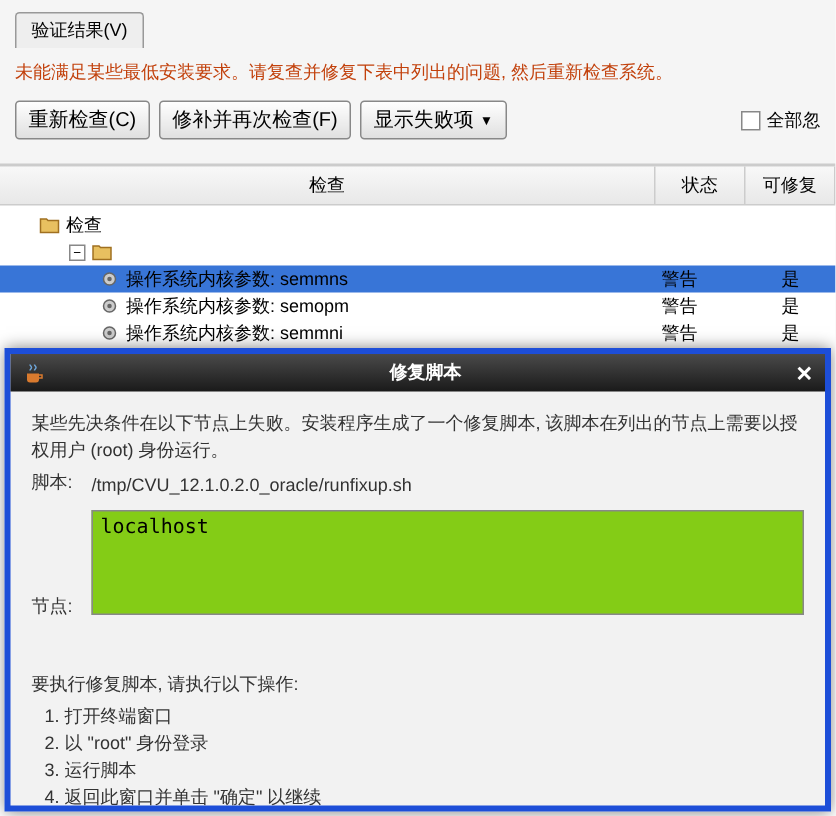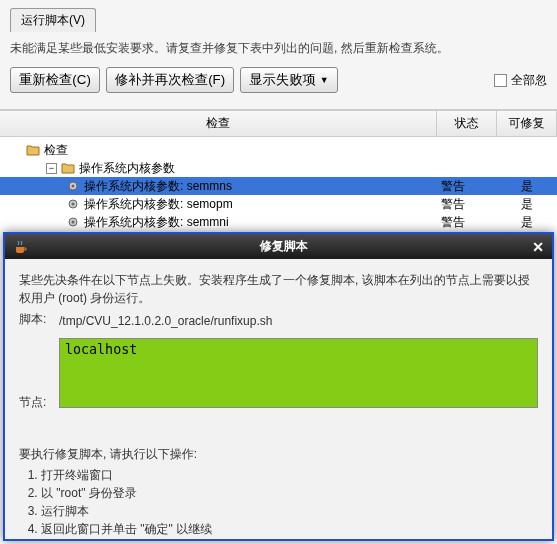--- a/index.html
+++ b/index.html
@@ -1,20 +1,20 @@
 <!DOCTYPE html>
 <html><head>
 <meta charset="utf-8">
 <style>
 * { box-sizing: border-box; margin: 0; padding: 0; }
 body { font-family: "Microsoft YaHei", sans-serif; font-size: 12px; background: #fff; width: 557px; height: 544px; overflow: hidden; position: relative; }
 .main-panel { padding: 8px 10px; background: #f5f5f5; border-bottom: 1px solid #ccc; }
 .tab-header { margin-bottom: 8px; }
 .tab-btn { display: inline-block; padding: 3px 10px; border: 1px solid #999; border-bottom: none; background: #eee; border-radius: 3px 3px 0 0; }
-.instr { margin: 6px 0 10px 0; color: #404040; }
+.instr { margin: 6px 0 10px 0; color: #c2410c; }
 .toolbar { display: flex; gap: 6px; align-items: center; margin-bottom: 8px; }
 .btn { padding: 3px 8px; border: 1px solid #888; background: linear-gradient(#fefefe,#e0e0e0); border-radius: 3px; cursor: pointer; }
 .dropdown { display: flex; align-items: center; gap: 4px; }
 .chev { font-size: 9px; }
 .spacer { flex: 1; }
 .chk-wrap { display: flex; align-items: center; gap: 4px; }
 .chk { width: 13px; height: 13px; border: 1px solid #888; background: #fff; }
 .table-area { background: #fff; }
 .thead { display: flex; background: linear-gradient(#f8f8f8,#e8e8e8); border-top: 1px solid #ccc; border-bottom: 1px solid #ccc; }
 .th { padding: 4px 6px; border-right: 1px solid #ccc; text-align: center; }
@@ -26,42 +26,42 @@
 .row.selected { background: #3875d7; color: #000000; justify-content: space-between; }
 .indent1 { width: 20px; }
 .indent2 { width: 40px; }
 .indent3 { width: 60px; }
 .toggle { width: 11px; height: 11px; border: 1px solid #888; display: inline-flex; align-items: center; justify-content: center; font-size: 9px; line-height: 1; margin-right: 4px; background: #fff; color: #000; }
 .folder-icon, .gear-icon { width: 14px; height: 12px; display: inline-block; margin-right: 4px; }
 .folder-icon svg, .gear-icon svg { width: 100%; height: 100%; }
 .label { flex: 1; }
 .col2 { width: 60px; text-align: left; padding-left: 4px; }
 .col3 { width: 60px; text-align: center; }
-.dialog { position: absolute; top: 232px; left: 3px; right: 3px; bottom: 3px; background: #f2f2f2; border: 2px solid #1d4ed8; box-shadow: 0 0 10px rgba(0,0,0,0.5); }
+.dialog { position: absolute; top: 232px; left: 3px; right: 3px; bottom: 3px; background: #f2f2f2; border: 4px solid #1d4ed8; box-shadow: 0 0 10px rgba(0,0,0,0.5); }
 .dlg-title { background: linear-gradient(#4a4a4a,#1a1a1a); color: #fff; padding: 4px 8px; display: flex; align-items: center; font-weight: bold; }
 .coffee { width: 16px; height: 16px; margin-right: 6px; }
 .dlg-title-text { flex: 1; text-align: center; }
 .close-x { cursor: pointer; font-size: 14px; }
 .dlg-body { padding: 12px 14px; color: #333; }
 .dlg-msg { margin-bottom: 0; line-height: 1.5; }
 .field-row { display: flex; align-items: flex-end; margin-bottom: 10px; }
 .field-label { width: 40px; padding-top: 4px; }
 .field-val { flex: 1; }
 .txtbox { width: 100%; height: 70px; border: 1px solid #888; background: #84cc16; padding: 3px 5px; resize: none; }
 .instructions { margin-top: 35px; }
 .instructions .hdr { margin-bottom: 4px; }
 .instructions ol { margin-left: 22px; }
 .instructions li { margin: 1px 0; }
 </style>
 </head>
 <body>
 
 <div class="main-panel">
   <div class="tab-header">
-    <span class="tab-btn">运行脚本(V)</span>
+    <span class="tab-btn">验证结果(V)</span>
   </div>
   <div class="instr">未能满足某些最低安装要求。请复查并修复下表中列出的问题, 然后重新检查系统。</div>
   <div class="toolbar">
     <button class="btn">重新检查(C)</button>
     <button class="btn">修补并再次检查(F)</button>
     <button class="btn dropdown">
       <span>显示失败项</span>
       <span class="chev">▼</span>
     </button>
     <span class="spacer"></span>
@@ -87,21 +87,20 @@
       <span class="label">检查</span>
       <span class="col2"></span>
         <span class="col3"></span>
     </div>
     <div class="row">
       <span class="indent2"></span>
       <span class="toggle">−</span>
       <span class="folder-icon"><svg viewBox="0 0 14 12">
             <path fill="#e8c060" stroke="#a07020" d="M1 2h4l1 1h7v8H1z"></path>
           </svg></span>
-      <span class="label">操作系统内核参数</span>
       <span class="col2"></span>
         <span class="col3"></span>
     </div>
     <div class="row selected">
       <span class="indent3"></span>
       <span class="gear-icon"><svg viewBox="0 0 12 12">
             <circle cx="6" cy="6" r="4" fill="#ccc" stroke="#666"></circle>
             <circle cx="6" cy="6" r="1.5" fill="#666"></circle>
           </svg></span>
       <span class="label">操作系统内核参数: semmns</span>

